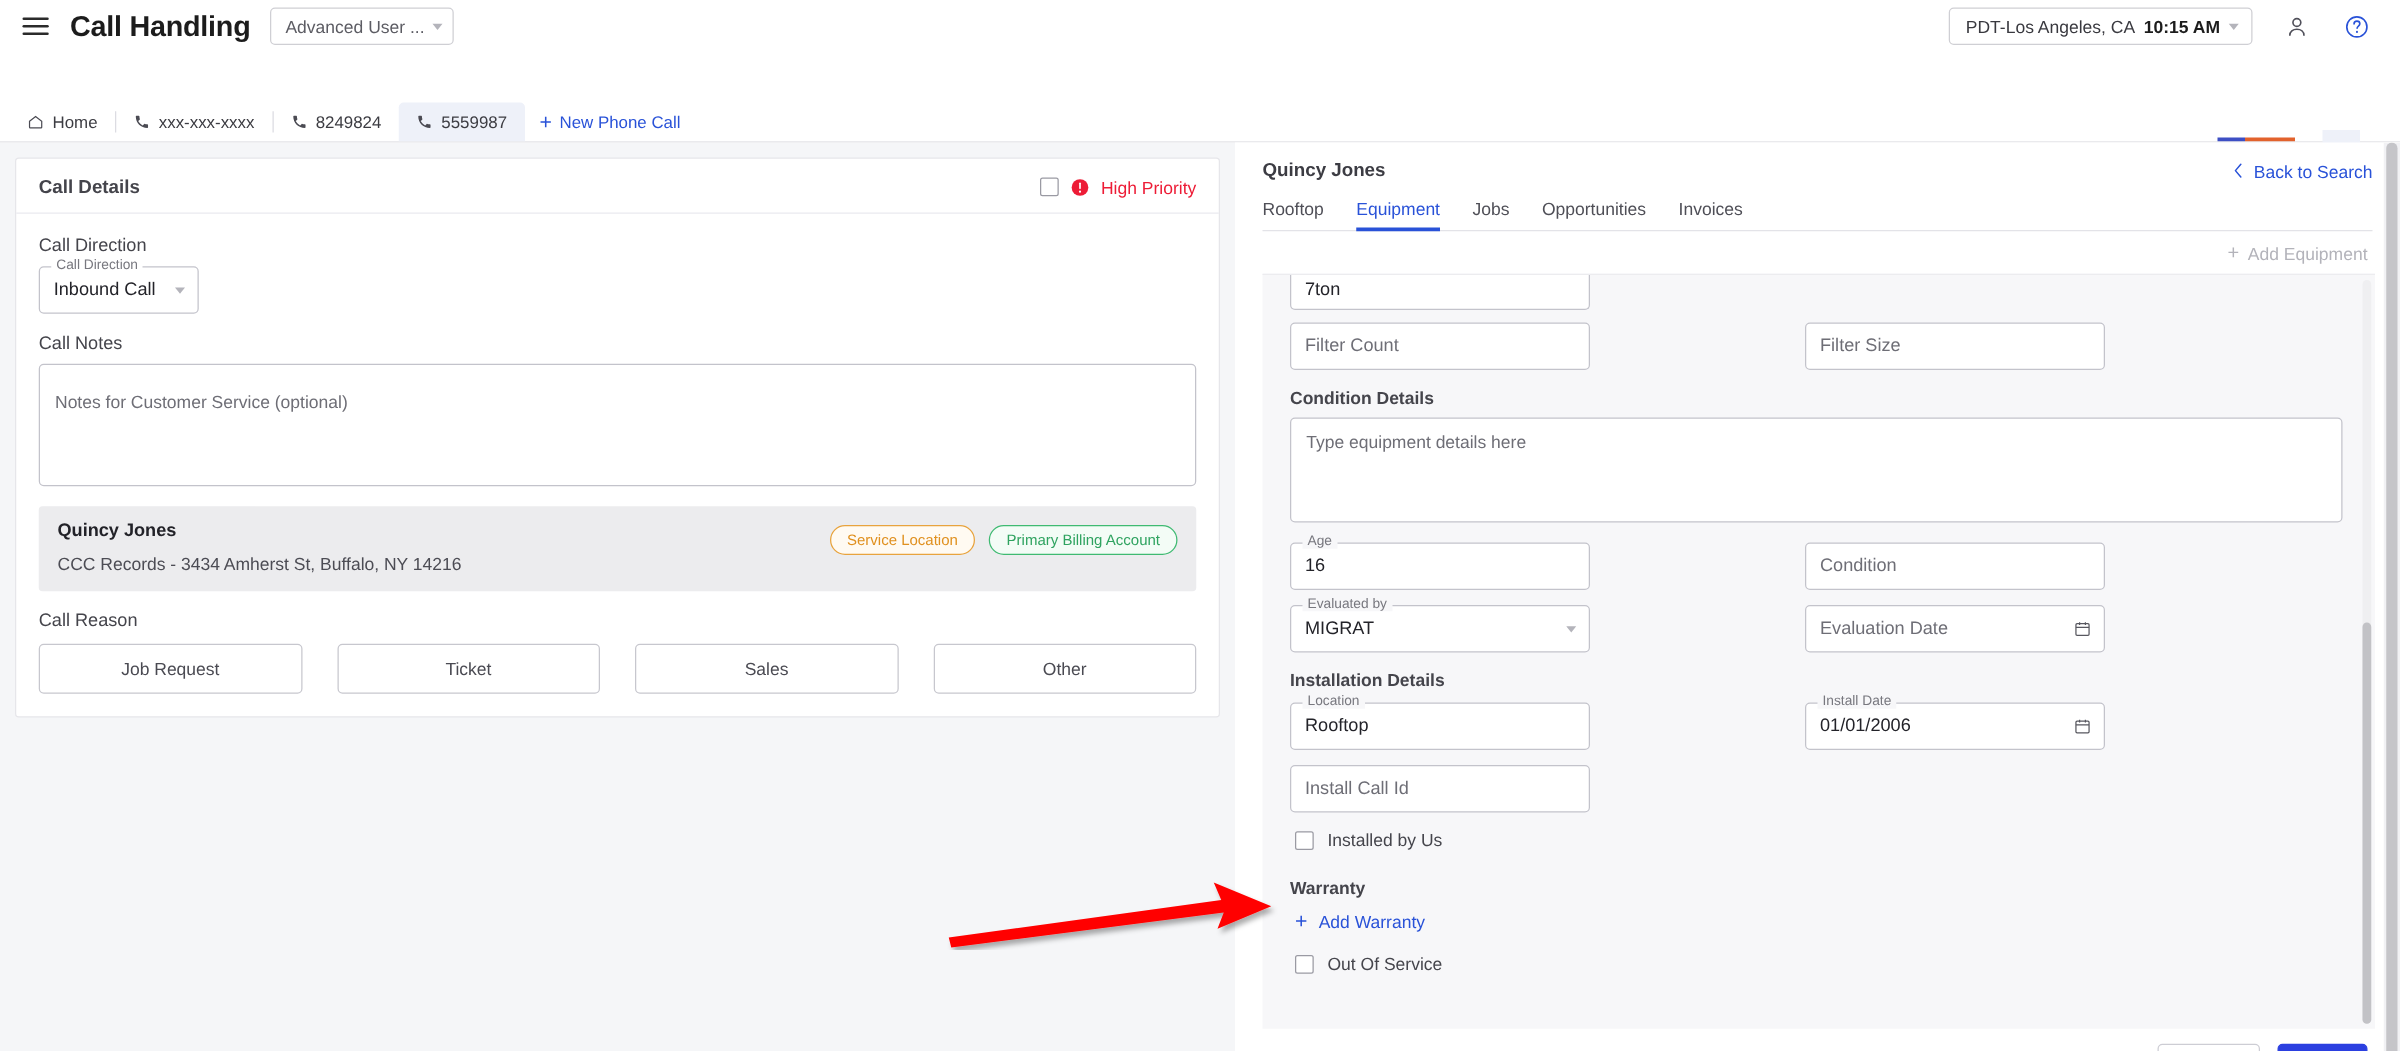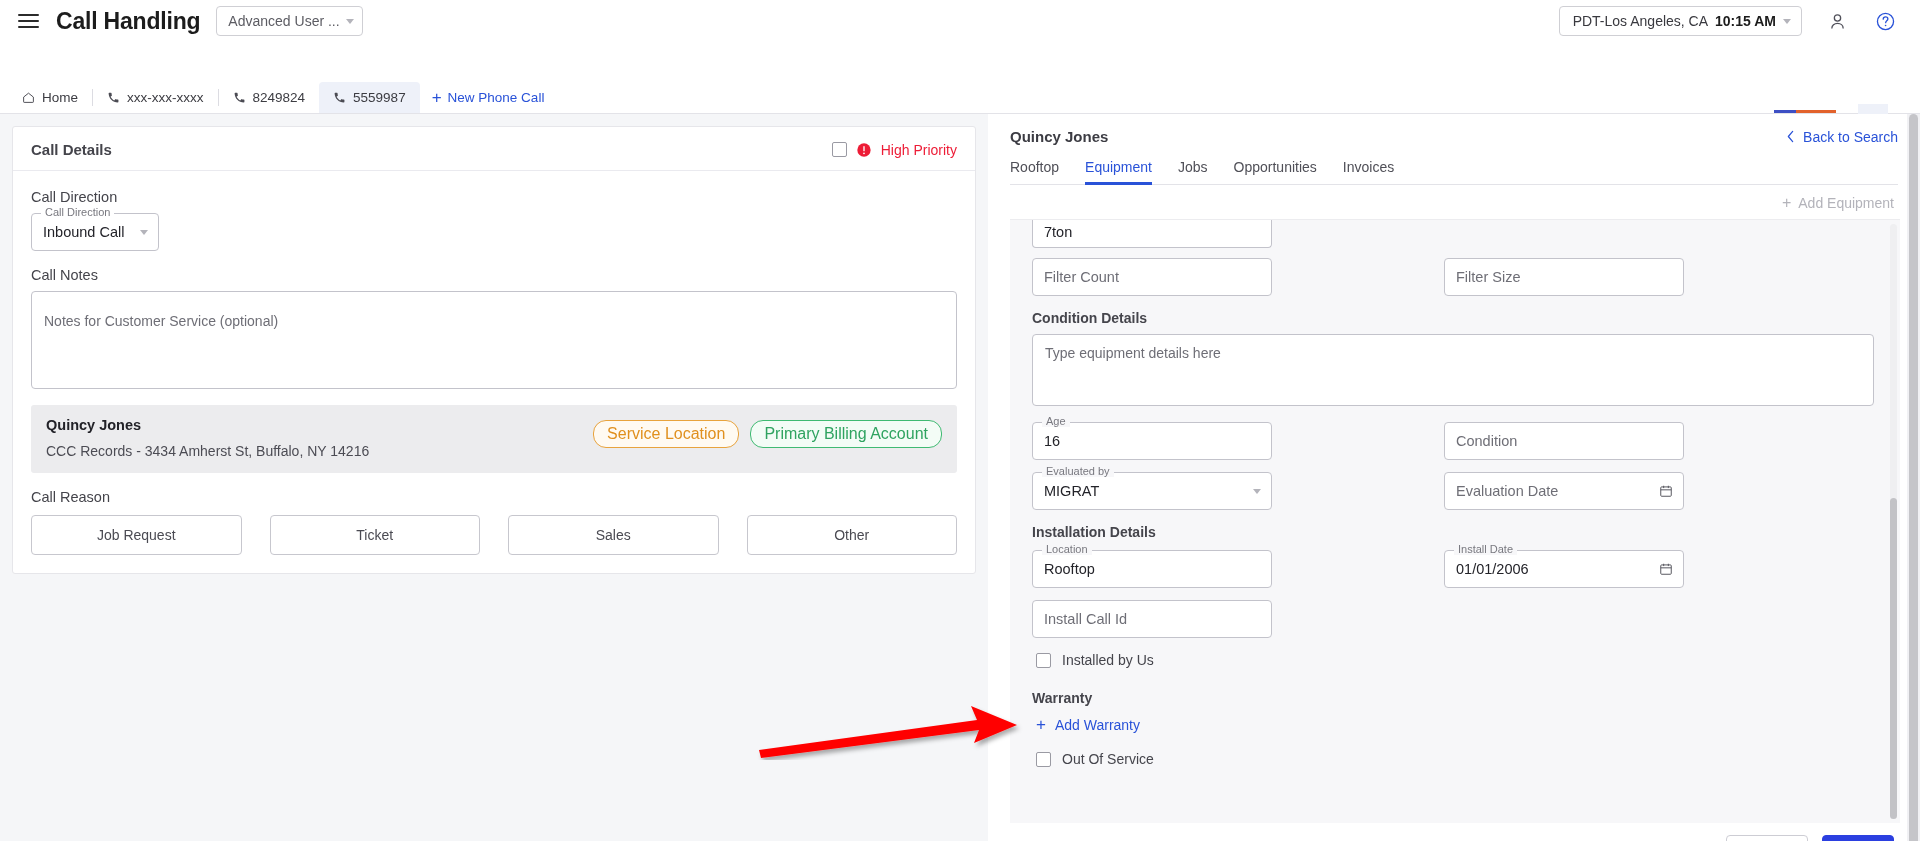--- a/index.html
+++ b/index.html
@@ -279,21 +279,21 @@
     margin-bottom: 10px;
   }
   .cust-addr {
     font-size: 14px;
     color: #4c4c54;
   }
   .chips { margin-left: auto; display: flex; gap: 11px; padding-top: 3px; }
   .chip {
     border-radius: 13px;
     padding: 4px 13px;
-    font-size: 16px;
+    font-size: 12px;
     white-space: nowrap;
   }
   .chip-svc { border: 1px solid #e8a33d; color: #e0901f; background: #fffaf2; }
   .chip-bill { border: 1px solid #3fba72; color: #2fa360; background: #f3fcf6; }
 
   .reason-row {
     display: flex;
     gap: 28px;
     margin-top: 10px;
   }
@@ -376,21 +376,21 @@
   .ofield.on-grey .flabel { background: #f7f7f9; }
 
   .cond-label {
     font-size: 14px; font-weight: bold; color: #45454c;
     margin: 14px 0 8px 0;
   }
   .cond-area {
     border: 1px solid #c3c3cb;
     border-radius: 4px;
     background: #fff;
-    height: 72px;
+    height: 84px;
     padding: 10px 12px;
     font-size: 14px;
     color: #6e6e76;
     margin-bottom: 16px;
   }
   .sub-head {
     font-size: 14px; font-weight: bold; color: #45454c;
     margin: 6px 0 10px 0;
   }
   .cbrow {

